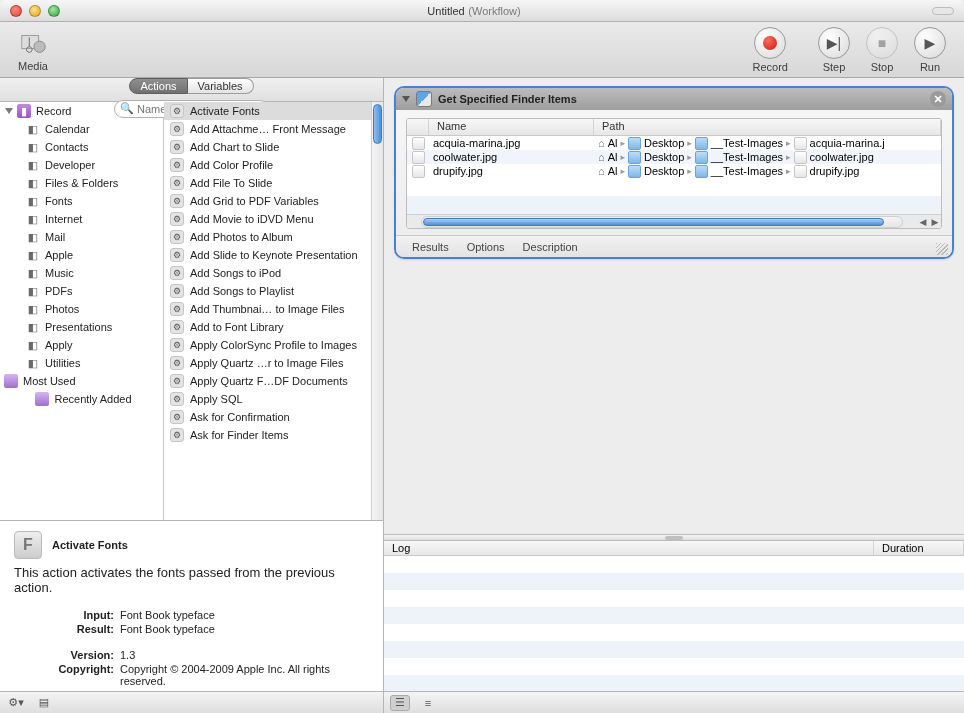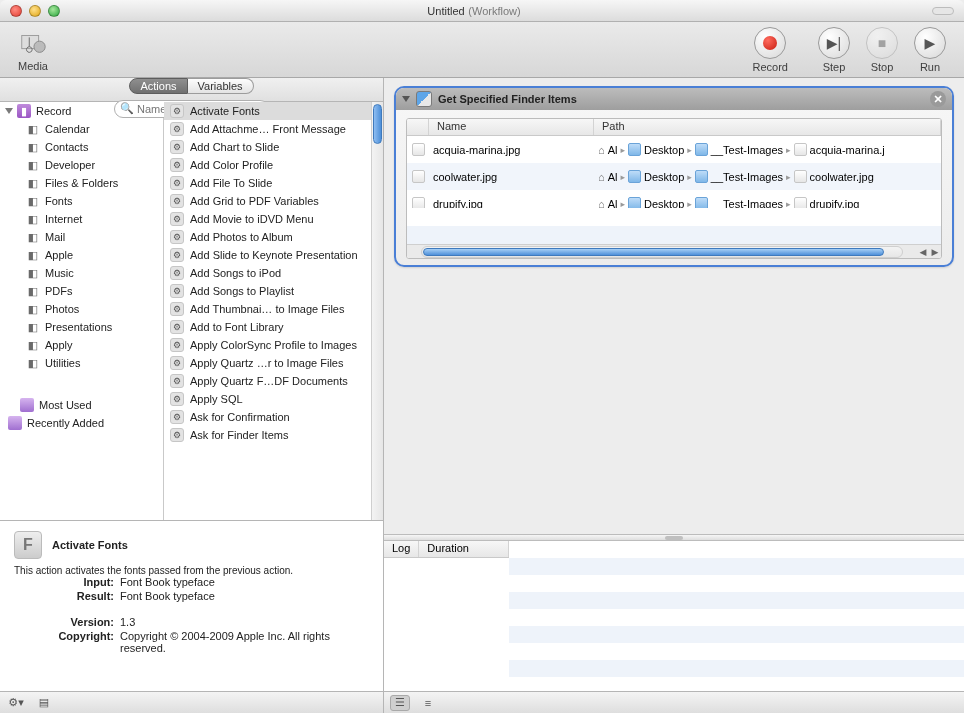--- a/index.html
+++ b/index.html
@@ -56,21 +56,21 @@
 .actions-inner { position: absolute; inset: 0 12px 0 0; overflow: auto; }
 .action-row { display: flex; align-items: center; gap: 6px; padding: 2px 6px; height: 18px; color: #222; white-space: nowrap; }
 .action-row.sel { background: #dcdcdc; }
 .aicon { width: 14px; height: 14px; border-radius: 3px; display: inline-flex; align-items: center; justify-content: center; font-size: 9px; background: #e3e3e3; color: #555; border: 1px solid #c6c6c6; }
 .vscroll { position: absolute; right: 0; top: 0; bottom: 0; width: 12px; background: linear-gradient(90deg,#f3f3f3,#e6e6e6); border-left: 1px solid #cfcfcf; }
 .vthumb { position: absolute; left: 1px; right: 1px; top: 2px; height: 40px; border-radius: 5px; background: linear-gradient(90deg,#8fbef2,#4d8fd8); border: 1px solid #3f7abd; }
 
 
 .descpane { height: 170px; background: #fff; padding: 10px 14px; color: #222; overflow: auto; }
 .descpane h1 { font-size: 17px; font-weight: bold; margin-bottom: 6px; display: flex; align-items: center; gap: 10px; }
-.descpane .descline { font-size: 10px; }
+.descpane .descline { font-size: 13px; margin-bottom: 14px; }
 .kv { display: grid; grid-template-columns: 100px 1fr; gap: 2px 6px; font-size: 11px; }
 .kv .k { text-align: right; font-weight: bold; }
 
 
 .rightcol { flex: 1; display: flex; flex-direction: column; background: #ededed; min-height: 0; }
 .workflow { flex: 1; overflow: auto; padding: 8px 10px; }
 
 .actioncard { border: 2px solid #4a7fd6; border-radius: 10px; background: linear-gradient(#f7f7f7,#ececec); box-shadow: 0 1px 2px rgba(0,0,0,.12); }
 .card-head { height: 22px; background: linear-gradient(#bcbcbc,#9e9e9e); border-radius: 8px 8px 0 0; display: flex; align-items: center; padding: 0 6px; gap: 6px; color: #222; font-weight: bold; font-size: 12px; }
 .card-head .tri { width: 0; height: 0; border-left: 4px solid transparent; border-right: 4px solid transparent; border-top: 6px solid #555; }
@@ -78,21 +78,21 @@
 .card-head .closex { margin-left: auto; width: 16px; height:16px; border-radius: 50%; background: #9a9a9a; color: #fff; display:flex; align-items:center; justify-content:center; font-size:11px; }
 
 .card-body { padding: 8px 10px 6px 10px; }
 .filelist { border: 1px solid #bcbcbc; border-radius: 3px; background: #fff; overflow: hidden; }
 .fl-head { display: flex; background: linear-gradient(#f7f7f7,#e7e7e7); border-bottom: 1px solid #c9c9c9; height: 17px; font-size: 10px; color: #333; }
 .fl-head div { padding: 1px 8px; border-right: 1px solid #d3d3d3; }
 .fl-col-check { width: 22px; }
 .fl-col-name { width: 165px; }
 .fl-col-path { flex: 1; }
 .fl-rows { max-height: 72px; overflow: hidden; }
-.fl-row { display: flex; align-items: center; height: 27px; font-size: 11px; }
+.fl-row { display: flex; align-items: center; height: 14px; font-size: 11px; }
 .fl-row:nth-child(odd){ background: #fff; }
 .fl-row:nth-child(even){ background: #f1f5fb; }
 .fl-row .c1 { width: 22px; display:flex; justify-content:center; }
 .fl-row .c2 { width: 165px; display:flex; align-items:center; gap:4px; padding-left:4px; }
 .fl-row .c3 { flex:1; display:flex; align-items:center; gap:3px; padding-left:4px; overflow:hidden; white-space:nowrap; }
 .miniicon { width:13px; height:13px; border-radius:2px; display:inline-block; }
 .jpgicon { background: linear-gradient(#fff,#e6e6e6); border:1px solid #c6c6c6; }
 .homeicon { color:#777; font-size:11px; }
 .chev { color:#999; font-size:9px; }
 .folderblue { background: linear-gradient(#bedcf8,#7fb7e8); border:1px solid #6aa3d8; }
@@ -104,21 +104,21 @@
 
 .card-btns { display:flex; gap:10px; padding: 8px 0 2px 0; }
 .aqua-btn { font-size:11px; padding: 1px 12px; border-radius: 10px; background: linear-gradient(#fff,#dedede); border:1px solid #9c9c9c; box-shadow: inset 0 1px 0 #fff; }
 
 .card-foot { height: 22px; border-top: 1px solid #c9c9c9; background: linear-gradient(#f2f2f2,#e3e3e3); border-radius: 0 0 8px 8px; display:flex; align-items:center; gap: 18px; padding: 0 16px; font-size: 11px; color: #444; position:relative; }
 .card-foot .grip { position:absolute; right:4px; bottom:2px; width:12px; height:12px; background: repeating-linear-gradient(135deg,#b9b9b9 0 1px, transparent 1px 3px); }
 
 
 .splith { height: 7px; background: linear-gradient(#f6f6f6,#dedede); border-top:1px solid #bcbcbc; border-bottom:1px solid #bcbcbc; position:relative; }
 .splith .dot { position:absolute; left:50%; top:1px; width:18px; height:4px; transform:translateX(-50%); background:#bfbfbf; border-radius:2px; }
-.logpane { height: 150px; display:flex; flex-direction:row; background:#fff; }
+.logpane { height: 150px; display:flex; flex-direction:column; background:#fff; }
 .loghead { display:flex; height:17px; background: linear-gradient(#f7f7f7,#e7e7e7); border-bottom:1px solid #c9c9c9; font-size:10px; }
 .loghead div { padding:1px 8px; border-right:1px solid #d3d3d3; }
 .logrows { flex:1; }
 .logrows .lr { height: 17px; }
 .logrows .lr:nth-child(even){ background:#eef3fa; }
 
 
 .botbar { height: 22px; background: linear-gradient(#f4f4f4,#dedede); border-top:1px solid #b5b5b5; display:flex; align-items:center; padding: 0 6px; gap:8px; color:#555; }
 .botbar .iconbtn { width:20px; height:16px; display:flex; align-items:center; justify-content:center; border:1px solid transparent; border-radius:3px; font-size:11px; }
 .botbar .iconbtn.active { background:#cfcfcf; border-color:#a9a9a9; }
@@ -247,25 +247,25 @@
             <div class="tree-row child">
               <span class="squareicon genicon">◧</span>
               <span>Apply</span>
             </div>
             <div class="tree-row child">
               <span class="squareicon genicon">◧</span>
               <span>Utilities</span>
             </div>
           </div>
         <div id="lib-smart">
-            <div class="tree-row" style="padding-left: 20px; margin-top: 24px;">
+            <div class="tree-row" style="padding-left: 4px;">
               <span class="squareicon" style="background:linear-gradient(#d6b4ef,#a06fd0);border-radius:2px"></span>
               <span>Most Used</span>
             </div>
-            <div class="tree-row" style="padding-left: 8px;">
+            <div class="tree-row" style="padding-left: 8px; justify-content: center;">
               <span class="squareicon" style="background:linear-gradient(#d6b4ef,#a06fd0);border-radius:2px"></span>
               <span>Recently Added</span>
             </div>
           </div>
       </div>
 
       <div class="actions">
         <div class="actions-inner" id="actions-inner">
             <div class="action-row sel">
               <span class="aicon">⚙</span>
@@ -462,20 +462,26 @@
             <div class="fl-row" style="background:#eef3fa;height:18px"></div>
             <div class="hscroll">
               <div class="track">
                   <div class="thumb"></div>
                 </div>
               <span class="arrow">◀</span>
               <span class="arrow">▶</span>
             </div>
           </div>
         </div>
+        <div class="card-foot">
+          <span>Results</span>
+          <span>Options</span>
+          <span>Description</span>
+          <span class="grip"></span>
+        </div>
       </div>
     </div>
 
     <div class="splith">
         <div class="dot"></div>
       </div>
 
     <div class="logpane">
       <div class="loghead">
         <div style="flex:1">Log</div>

